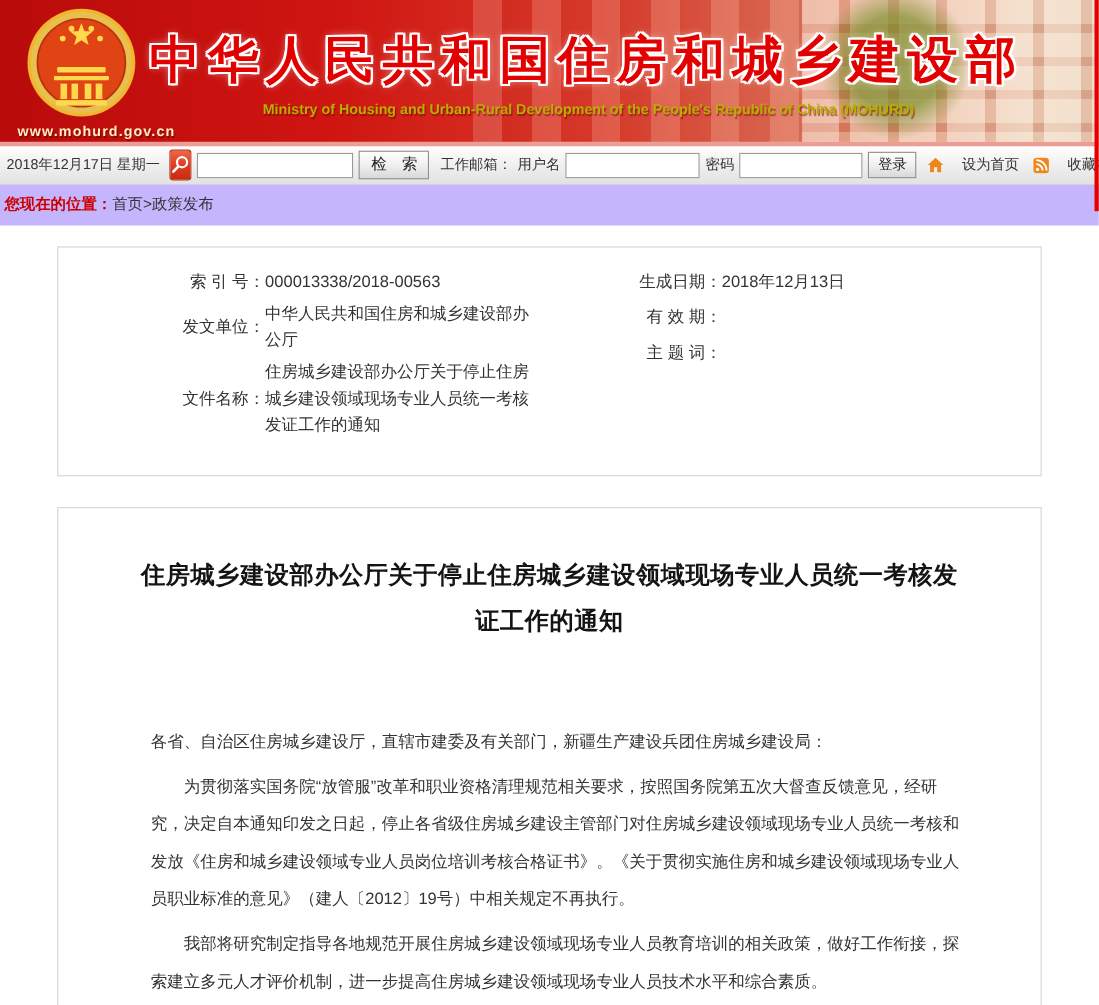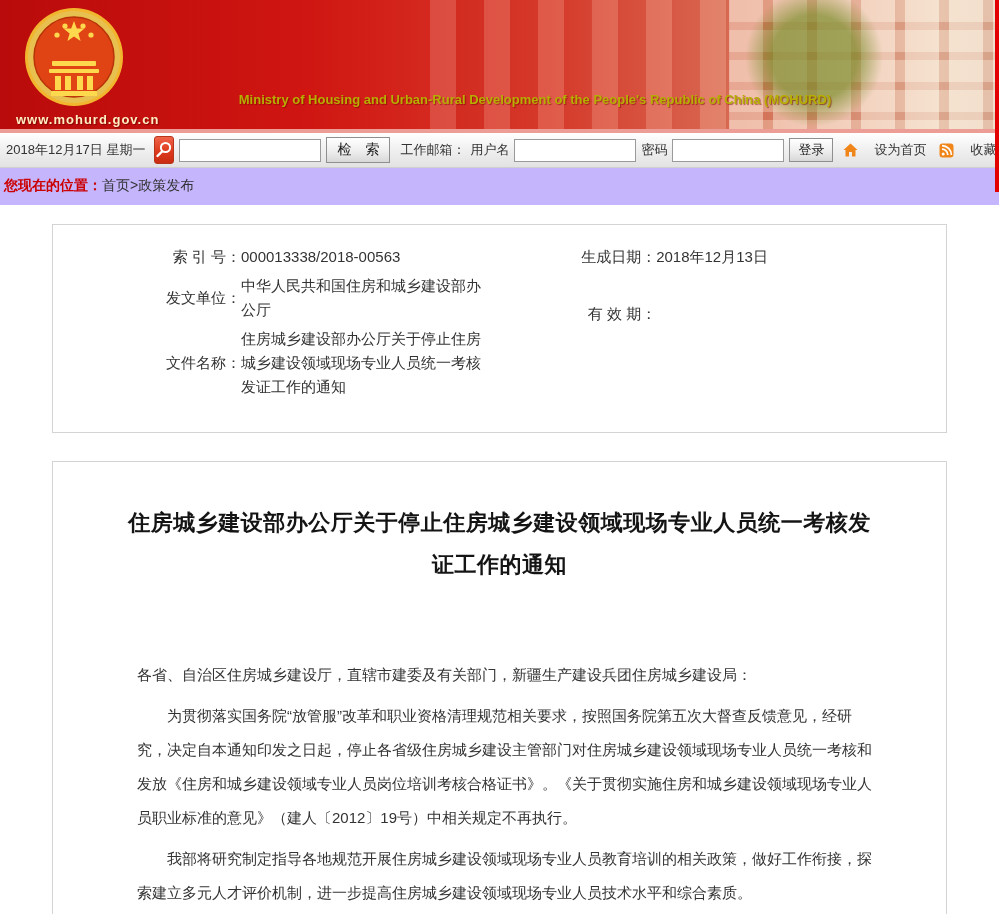--- a/index.html
+++ b/index.html
@@ -81,21 +81,21 @@
     margin:19px 52px 0 52px; height:209px; background:#fff;
     border:1px solid #d4d4d4; padding:20px 0 0 0; display:flex; overflow:hidden;
   }
   .meta-col-left  { width:55%; }
   .meta-col-right { width:45%; }
   .meta-row { display:flex; align-items:center; font-size:15px; color:#333; line-height:24px; margin-bottom:5px; }
   .meta-col-left .meta-label { width:188px; text-align:right; flex-shrink:0; }
   .meta-col-left .meta-value { flex:1; padding-right:60px; }
   .meta-col-right .meta-label { width:112px; text-align:right; flex-shrink:0; }
   .meta-col-right .meta-value { flex:1; }
-  .meta-row.gap-lg { margin-top:33px; }
+  .meta-row.gap-lg { margin-top:8px; }
 
   .doc-card {
     margin:28px 52px 0 52px; height:720px; background:#fff;
     border:1px solid #d4d4d4; padding:40px 68px 0 68px;
   }
   .doc-title {
     max-width:866px; margin:0 auto; text-align:center;
     font-size:22px; font-weight:bold; color:#141414; line-height:1.9; letter-spacing:.5px;
   }
   .doc-body { margin-top:72px; font-size:15px; color:#333; line-height:2.25; }
@@ -125,20 +125,21 @@
       <rect x="28" y="56" width="44" height="5" rx="1" fill="#ffd94d"></rect>
       <rect x="25" y="64" width="50" height="4" rx="1" fill="#ffd94d"></rect>
       <rect x="31" y="71" width="6" height="14" fill="#ffd94d"></rect>
       <rect x="41" y="71" width="6" height="14" fill="#ffd94d"></rect>
       <rect x="53" y="71" width="6" height="14" fill="#ffd94d"></rect>
       <rect x="63" y="71" width="6" height="14" fill="#ffd94d"></rect>
       <rect x="27" y="86" width="46" height="5" fill="#ffd94d"></rect>
     </svg>
 
     <div class="site-url">www.mohurd.gov.cn</div>
+    <h1 class="site-title">中华人民共和国住房和城乡建设部</h1>
     <div class="site-subtitle">Ministry of Housing and Urban-Rural Development of the People's Republic of China (MOHURD)</div>
   </header>
 
   <div class="edge-strip"></div>
 
   <div class="toolbar">
     <span class="tb-date">2018年12月17日 星期一</span>
 
     <button class="mag-btn">
       <svg width="18" height="18" viewBox="0 0 18 18">
@@ -205,20 +206,24 @@
       </div>
       <div class="meta-col-right">
         <div class="meta-row">
           <span class="meta-label">生成日期：</span>
           <span class="meta-value">2018年12月13日</span>
         </div>
         <div class="meta-row gap-lg">
           <span class="meta-label">有 效 期：</span>
           <span class="meta-value"></span>
         </div>
+        <div class="meta-row gap-lg">
+          <span class="meta-label">主 题 词：</span>
+          <span class="meta-value"></span>
+        </div>
       </div>
     </section>
 
     <section class="doc-card">
       <h2 class="doc-title">住房城乡建设部办公厅关于停止住房城乡建设领域现场专业人员统一考核发证工作的通知</h2>
       <div class="doc-body">
         <p>各省、自治区住房城乡建设厅，直辖市建委及有关部门，新疆生产建设兵团住房城乡建设局：</p>
         <p class="indent">为贯彻落实国务院“放管服”改革和职业资格清理规范相关要求，按照国务院第五次大督查反馈意见，经研究，决定自本通知印发之日起，停止各省级住房城乡建设主管部门对住房城乡建设领域现场专业人员统一考核和发放《住房和城乡建设领域专业人员岗位培训考核合格证书》。《关于贯彻实施住房和城乡建设领域现场专业人员职业标准的意见》（建人〔2012〕19号）中相关规定不再执行。</p>
         <p class="indent">我部将研究制定指导各地规范开展住房城乡建设领域现场专业人员教育培训的相关政策，做好工作衔接，探索建立多元人才评价机制，进一步提高住房城乡建设领域现场专业人员技术水平和综合素质。</p>
       </div>

